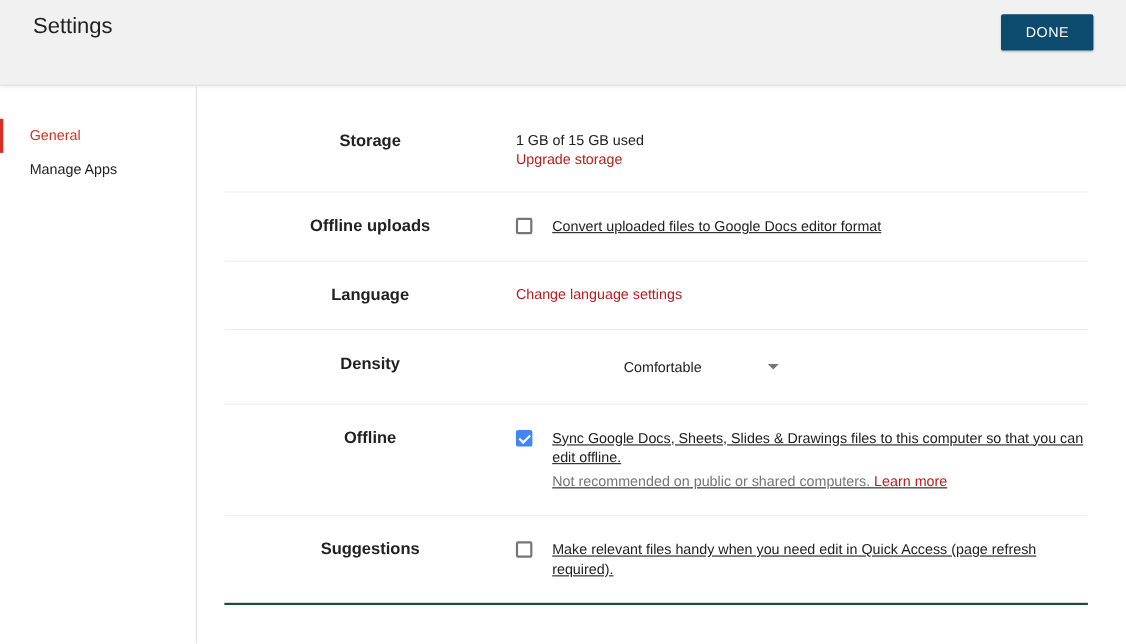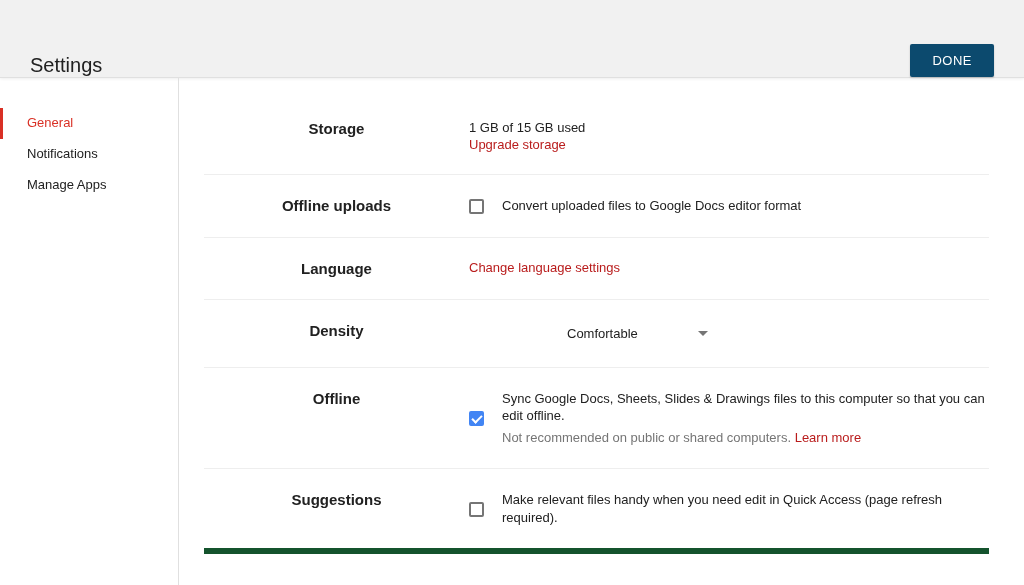--- a/index.html
+++ b/index.html
@@ -15,23 +15,23 @@
       height: 585px;
       position: relative;
       display: flex;
       flex-direction: column;
     }
     .header {
       height: 78px;
       background: #f1f1f1;
       border-bottom: 1px solid #e0e0e0;
       display: flex;
-      align-items: flex-end;
+      align-items: flex-start;
       justify-content: space-between;
-      padding: 0 30px;
+      padding: 13px 30px;
       box-shadow: 0 1px 3px rgba(0,0,0,0.07);
     }
     .header-title {
       font-size: 20px;
       color: #212121;
       font-weight: 400;
     }
     .done-btn {
       background: #0c4a6e;
       color: #fff;
@@ -70,42 +70,43 @@
       flex: 1;
       padding: 30px 35px 0 25px;
       overflow-y: auto;
     }
     .section {
       display: flex;
       padding: 12px 0 22px 0;
       border-bottom: 1px solid #eee;
       margin-bottom: 10px;
     }
-    .section.last { border-bottom: 6px solid #14532d; }
+    .section.last { border-bottom: 2px solid #14532d; }
     .section-label {
       width: 265px;
       font-weight: 700;
       color: #212121;
       font-size: 15px;
       flex-shrink: 0;
       text-align: center;
     }
     .section-body {
       flex: 1;
       color: #212121;
     }
     .link {
       color: #b91c1c;
       cursor: pointer;
       text-decoration: none;
       margin-top: 25px;
     }
     .check-row {
       display: flex;
-      align-items: center;
+      align-items: flex-start;
+      text-decoration: underline;
     }
     .checkbox {
       width: 15px;
       height: 15px;
       border: 2px solid #757575;
       border-radius: 2px;
       margin-right: 18px;
       margin-top: 1px;
       flex-shrink: 0;
       cursor: pointer;
@@ -153,21 +154,20 @@
 
 <div class="page">
   <div class="header">
     <div class="header-title">Settings</div>
     <button class="done-btn">DONE</button>
   </div>
 
   <div class="body">
     <div class="sidebar">
       <div class="sidebar-item active">General</div>
-      <div class="sidebar-item">Notifications</div>
       <div class="sidebar-item">Manage Apps</div>
     </div>
 
     <div class="content">
 
       <div class="section">
         <div class="section-label">Storage</div>
         <div class="section-body">
           <div class="storage-text">1 GB of 15 GB used</div>
           <a class="link">Upgrade storage</a>

